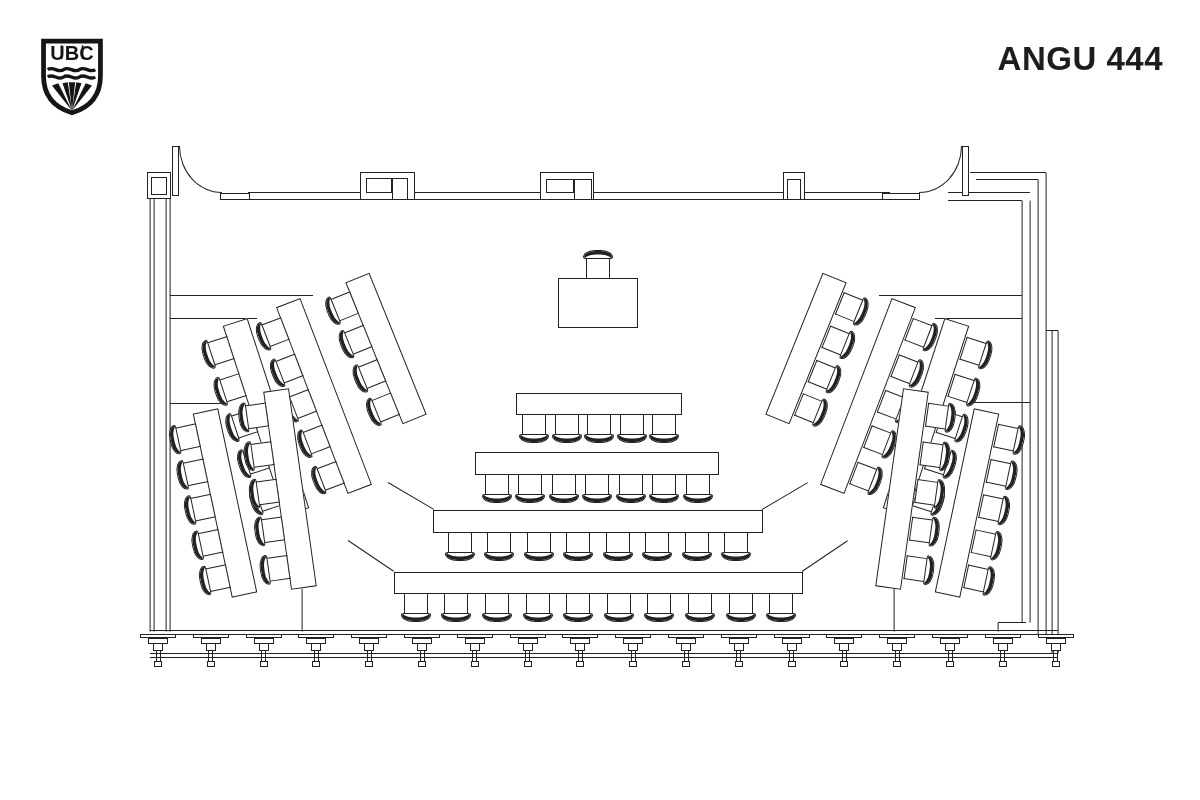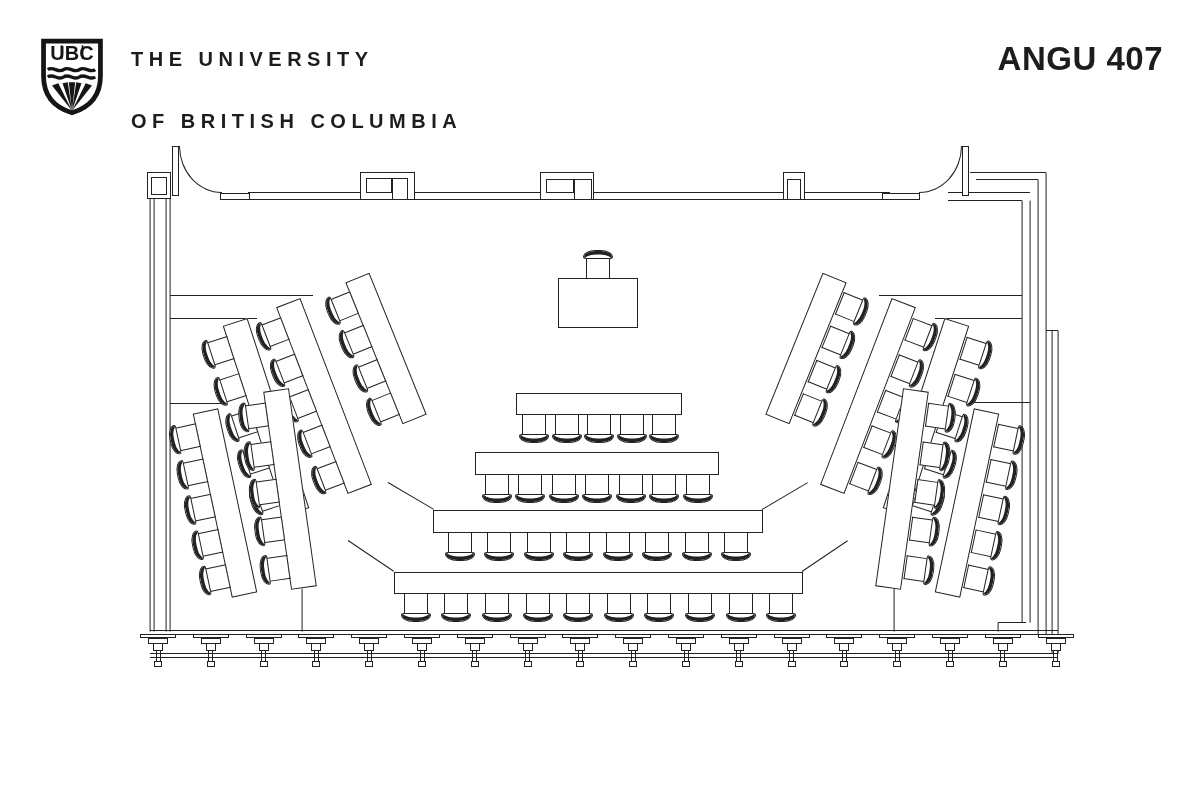--- a/index.html
+++ b/index.html
@@ -46,23 +46,21 @@
     <path d="M7,30 C12,26 17,34 22,30 C27,26 32,34 37,30 C42,26 47,34 52,30" fill="none" stroke="#151515" stroke-width="3.2"></path>
     <path d="M7,37 C12,33 17,41 22,37 C27,33 32,41 37,37 C42,33 47,41 52,37" fill="none" stroke="#151515" stroke-width="3.2"></path>
     <g fill="#151515">
       <polygon points="30,69 11,45 17,43"></polygon>
       <polygon points="30,69 21,43 26,42"></polygon>
       <polygon points="30,69 27,42 33,42"></polygon>
       <polygon points="30,69 34,42 39,43"></polygon>
       <polygon points="30,69 43,43 49,45"></polygon>
     </g>
   </svg>
-  <div id="wordmark"><span>THE UNIVERSITY</span><br>
-<span>OF BRITISH COLUMBIA</span></div>
-  <div id="room-label">ANGU 407</div>
+  <div id="room-label">ANGU 444</div>
 </div>
 
 <div id="plan">
     <div class="pline" style="left: 150px; top: 198px; width: 433px; transform: rotate(90deg);"></div>
     <div class="pline" style="left: 154px; top: 198px; width: 433px; transform: rotate(90deg);"></div>
     <div class="pline" style="left: 166px; top: 198px; width: 433px; transform: rotate(90deg);"></div>
     <div class="pline" style="left: 170px; top: 198px; width: 433px; transform: rotate(90deg);"></div>
     <div class="pline" style="left: 1022px; top: 200px; width: 422px; transform: rotate(90deg);"></div>
     <div class="pline" style="left: 1030px; top: 200px; width: 422px; transform: rotate(90deg);"></div>
     <div class="pline" style="left: 1038px; top: 179px; width: 455px; transform: rotate(90deg);"></div>

